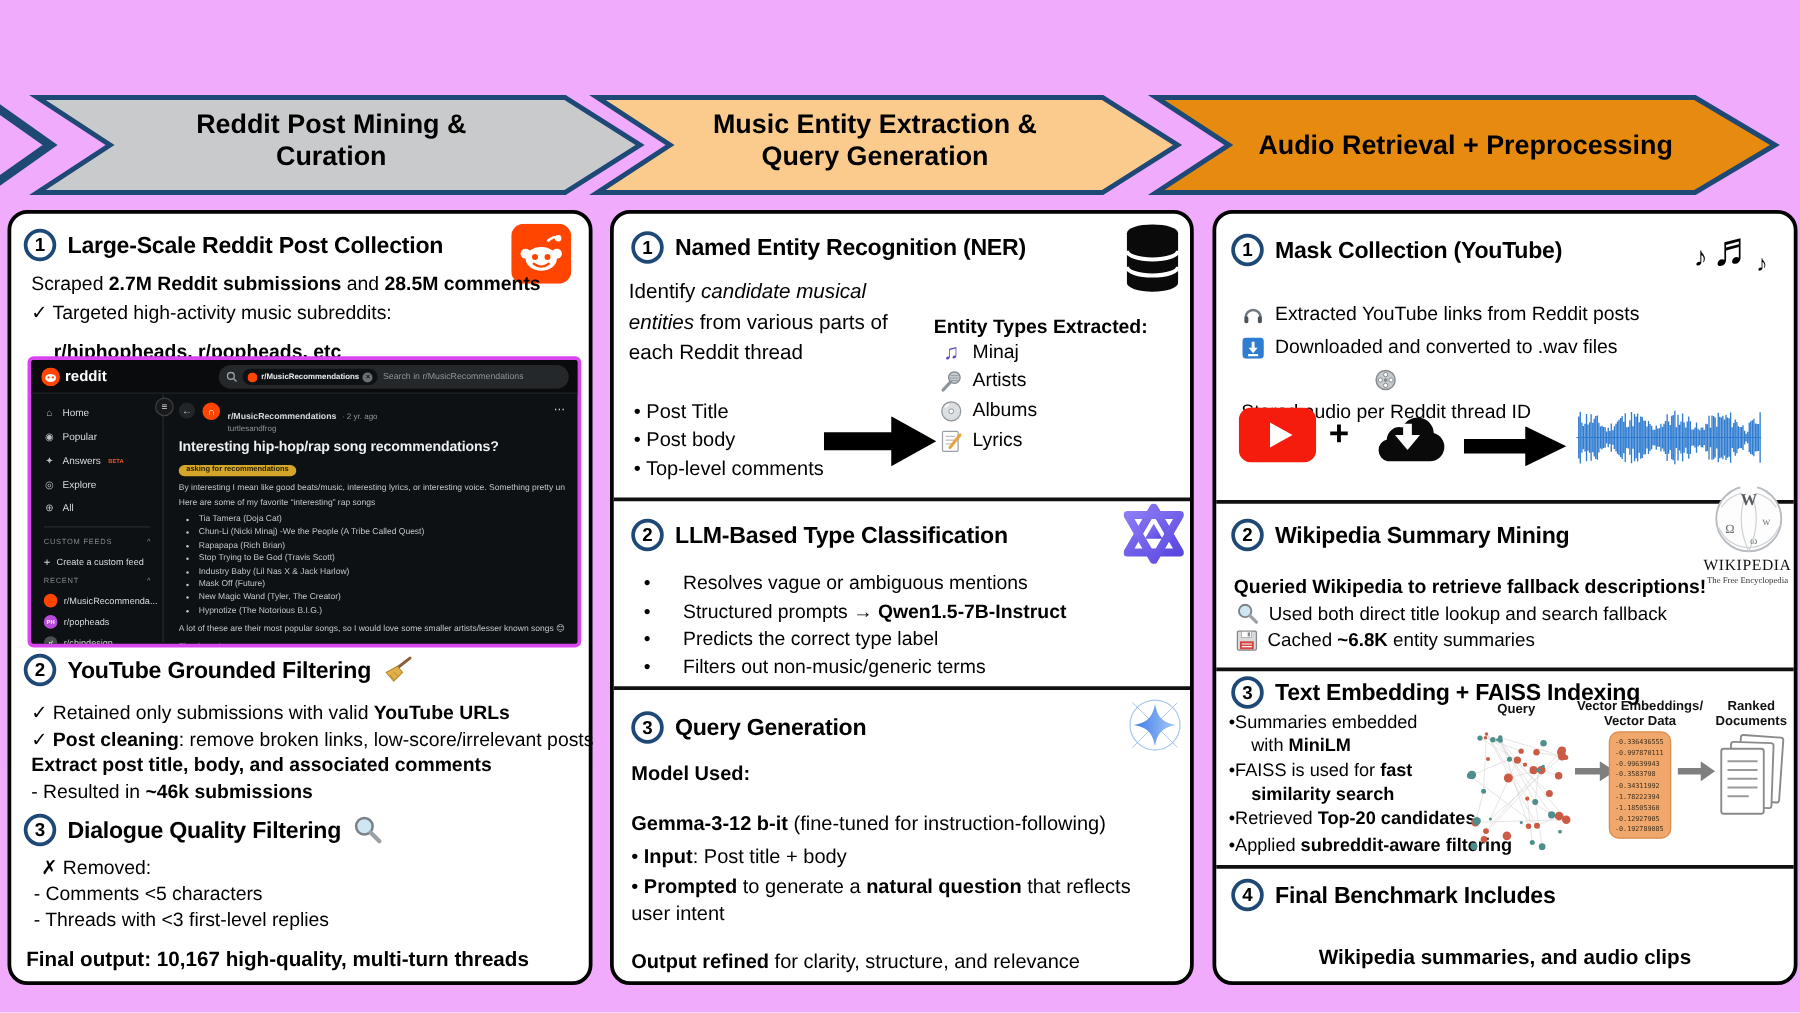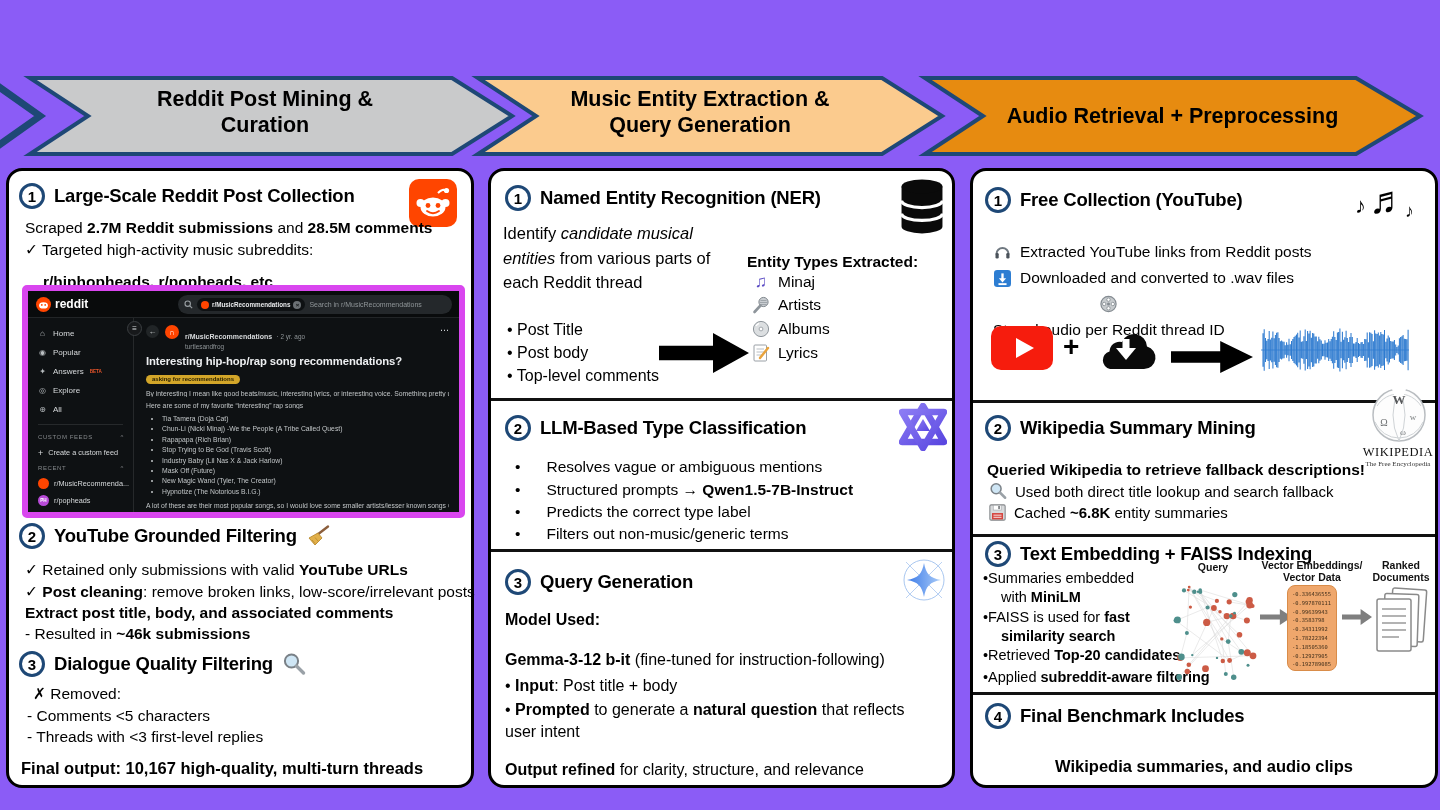--- a/index.html
+++ b/index.html
@@ -1,32 +1,32 @@
 <!DOCTYPE html>
 <html><head>
 <meta charset="utf-8">
 <style>
   html,body{margin:0;padding:0;background:#fff;}
-  .stage{position:relative;width:1440px;height:810px;background:#8b5cf6;overflow:hidden;
+  .stage{position:relative;width:1440px;height:810px;background:#f0abfc;overflow:hidden;
          font-family:"Liberation Sans","DejaVu Sans",sans-serif;color:#000;}
   .abs{position:absolute;}
   .banner-label{position:absolute;font-weight:bold;font-size:21.5px;line-height:26px;text-align:center;color:#000;}
   .panel{position:absolute;top:168px;height:620px;background:#fff;border:3px solid #000;border-radius:16px;box-sizing:border-box;}
   .num{display:inline-flex;width:26px;height:26px;border:3.5px solid #1E4876;border-radius:50%;
        align-items:center;justify-content:center;font-weight:bold;font-size:15px;background:#fff;flex:0 0 auto;box-sizing:border-box;}
   .sec-head{position:absolute;display:flex;align-items:center;gap:9px;}
   .sec-title{font-weight:bold;font-size:18.5px;letter-spacing:-0.2px;white-space:nowrap;}
   .bodyline{position:absolute;font-size:15.5px;white-space:nowrap;}
   .divider{position:absolute;left:0;right:0;height:2.5px;background:#111;}
   .blk-arrow{position:absolute;background:#000;
      clip-path:polygon(0 32%,60% 32%,60% 0,100% 50%,60% 100%,60% 68%,0 68%);}
   .gray-arrow{position:absolute;background:#7f7f7f;
      clip-path:polygon(0 34%,62% 34%,62% 0,100% 50%,62% 100%,62% 66%,0 66%);}
   
-  .shot{position:absolute;background:#0E1113;border-radius:5px;overflow:hidden;border:6px solid #d946ef;box-sizing:border-box;}
+  .shot{position:absolute;background:#0E1113;border-radius:5px;overflow:hidden;border:3px solid #d946ef;box-sizing:border-box;}
   .shot .topbar{position:relative;height:27px;background:#090B0C;border-bottom:1px solid #222527;display:flex;align-items:center;padding:0 8px;box-sizing:border-box;}
   .shot .brand{color:#fff;font-weight:bold;font-size:12px;margin-left:4px;}
   .shot .search{position:absolute;left:150px;right:7px;top:4px;height:19px;background:#24282B;border-radius:10px;
         display:flex;align-items:center;gap:4px;padding:0 6px;box-sizing:border-box;}
   .shot .chip{display:flex;align-items:center;gap:3px;background:#0e1113;border-radius:8px;height:13px;padding:0 4px;}
   .chip-txt{font-size:6.3px;color:#E8EAEC;font-weight:bold;white-space:nowrap;}
   .chip-x{width:8px;height:8px;border-radius:50%;background:#6b7074;color:#0e1113;font-size:6px;line-height:8px;text-align:center;font-weight:bold;}
   .ph-txt{font-size:7px;color:#8F9598;white-space:nowrap;overflow:hidden;}
   .shot .bodyrow{position:absolute;top:27px;left:0;right:0;bottom:0;display:flex;}
   .shot .side{width:106px;border-right:1px solid #26292B;padding:6px 0 0 10px;box-sizing:border-box;flex:0 0 auto;}
@@ -356,21 +356,21 @@
     <div class="bodyline" style="left:14px;top:590px;font-size:16px;"><span style="font-weight: bold;">Output refined</span><span> for clarity, structure, and relevance</span></div>
   </div>
 
   <div class="panel" style="left:970px;width:468px;">
     <div class="divider" style="top:229px;"></div>
     <div class="divider" style="top:363px;"></div>
     <div class="divider" style="top:521px;"></div>
 
     <div class="sec-head" style="left:12px;top:16px;">
       <span class="num">1</span>
-      <span class="sec-title">Free Collection (YouTube)</span>
+      <span class="sec-title">Mask Collection (YouTube)</span>
     </div>
     <div class="abs" style="left:382px;top:12px;width:70px;height:52px;">
       <span class="abs" style="left:0;top:10px;font-size:22px;">♪</span>
       <span class="abs" style="left:14px;top:-4px;font-size:38px;">♬</span>
       <span class="abs" style="left:50px;top:18px;font-size:18px;">♪</span>
     </div>
 
     <div class="icon-line" style="left:20px;top:72px;">
       <svg width="19" height="18" viewBox="0 0 18 18">
         <path d="M3 11 a6 6 0 0 1 12 0" stroke="#6F7880" stroke-width="2" fill="none"></path>

